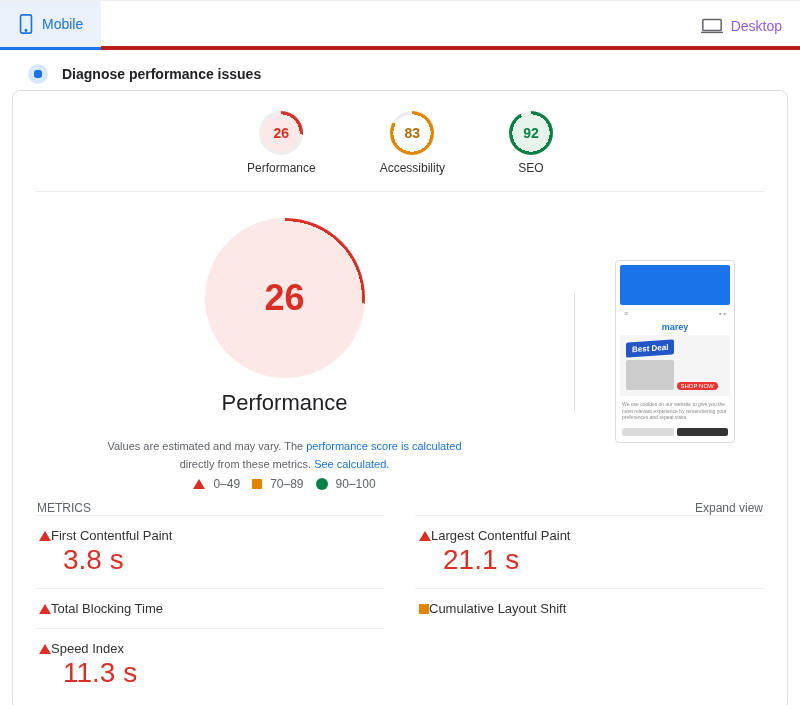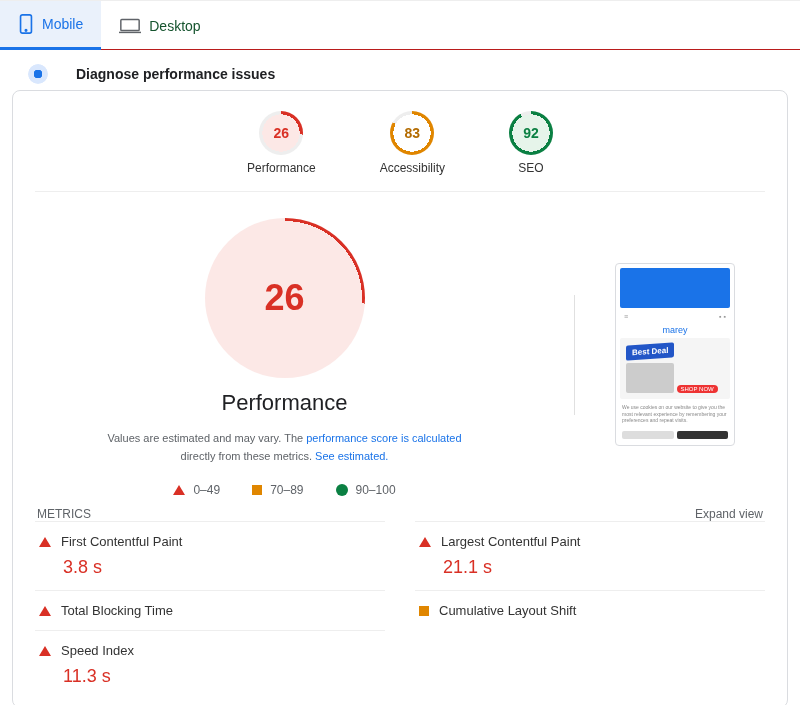--- a/index.html
+++ b/index.html
@@ -1,56 +1,56 @@
 <!DOCTYPE html>
 <html><head>
 <meta charset="utf-8">
 <style>
   *{box-sizing:border-box;margin:0;padding:0;font-family:Arial,Helvetica,sans-serif}
   body{background:#fff;width:800px;height:705px;overflow:hidden;color:#202124;font-size:13px}
-  .topbar{border-top:1px solid #eee;border-bottom:1px solid #b91c1c;height:50px;display:flex;justify-content:flex-start}
-  .tab{display:flex;align-items:center;gap:8px;padding:0 18px;height:49px;font-size:14px;cursor:pointer;color:#14532d}
+  .topbar{border-top:1px solid #eee;border-bottom:4px solid #b91c1c;height:50px;display:flex;justify-content:space-between}
+  .tab{display:flex;align-items:center;gap:8px;padding:0 18px;height:49px;font-size:14px;cursor:pointer;color:#8b5cf6}
   .tab.active{background:#eaf1fb;color:#1a73e8;border-bottom:3px solid #1a73e8;font-weight:500}
   .tab svg{width:16px;height:20px}
   .tab.desk svg{width:22px}
-  .section{padding:14px 28px 6px;display:flex;align-items:center;gap:28px}
+  .section{padding:14px 28px 6px;display:flex;align-items:center;gap:14px}
   .section .pulse{width:20px;height:20px;border-radius:50%;background:radial-gradient(circle,#1a73e8 30%,#d9e7fd 32%,#d9e7fd 70%,transparent 72%)}
   .section h2{font-size:14px;font-weight:700}
   .card{margin:0 12px;border:1px solid #dadce0;border-radius:8px;padding:20px 22px 0}
   .gauges{display:flex;justify-content:center;gap:64px;padding-bottom:16px;border-bottom:1px solid #eee}
   .gcol{display:flex;flex-direction:column;align-items:center;gap:6px}
   .glabel{font-size:12px;color:#333}
   .ring{width:44px;height:44px;border-radius:50%;display:flex;align-items:center;justify-content:center;font-size:14px;font-weight:700}
   .big .ring{width:160px;height:160px;font-size:36px}
   .body2{padding:20px 0 8px;position:relative}
   .twocol{display:flex;align-items:center;justify-content:center}
   .lcol{flex:1;text-align:center;padding:6px 0 0}
   .lcol h3{font-size:22px;font-weight:400;margin-top:12px}
-  .note{font-size:11px;color:#5f6368;margin-top:14px;line-height:1.6}
+  .note{font-size:11px;color:#5f6368;margin-top:22px;line-height:1.6}
   .note a{color:#1a73e8;text-decoration:none}
-  .legend{display:flex;justify-content:center;gap:32px;margin-top:18px;font-size:12px;color:#5f6368}
+  .legend{display:flex;justify-content:center;gap:12px;margin-top:4px;font-size:12px;color:#5f6368}
   .lg{display:flex;align-items:center;gap:8px}
   .vsep{width:1px;height:120px;background:#e0e0e0;margin:0 40px}
   .preview{width:120px;border:1px solid #dadce0;border-radius:4px;padding:4px;display:flex;flex-direction:column;gap:3px;margin-right:30px}
   .pv-blue{background:#1a73e8;height:40px;border-radius:2px}
   .pv-row{display:flex;justify-content:space-between;padding:2px 4px;font-size:7px;color:#999}
-  .pv-logo{color:#1a73e8;font-weight:400;font-size:9px;text-align:center}
+  .pv-logo{color:#1a73e8;font-weight:700;font-size:9px;text-align:center}
   .pv-hero{background:#f5f5f5;padding:6px;border-radius:2px;font-size:7px}
   .pv-bd{transform:skewY(-4deg);background:#2256c7;color:#fff;padding:3px 6px;display:inline-block;font-size:8px;font-weight:700;border-radius:2px}
   .pv-box{background:#ccc;height:30px;margin-top:4px;border-radius:2px}
   .pv-btn{background:#e33;color:#fff;border-radius:8px;font-size:6px;padding:1px 4px;display:inline-block;margin-top:2px}
   .pv-fine{font-size:5px;color:#888;line-height:1.3;padding:2px}
   .pv-btns{display:flex;gap:3px;padding:2px}
   .pv-b{background:#ddd;height:8px;flex:1;border-radius:2px}
   .mhead{display:flex;justify-content:space-between;align-items:flex-end;color:#5f6368;font-size:12px;margin-top:10px;padding:0 2px}
   .mhead .exp{cursor:pointer}
   .mgrid{display:grid;grid-template-columns:1fr 1fr;gap:0 30px}
   .metric{border-top:1px solid #eee;padding:12px 4px}
-  .metric .t{display:flex;align-items:center;gap:10px;font-size:13px;color:#333}
-  .metric .v{padding-left:24px;font-size:18px;margin-top:8px}
+  .metric .t{display:flex;align-items:center;gap:0;font-size:13px;color:#333}
+  .metric .v{padding-left:24px;font-size:28px;margin-top:1px}
   .red{color:#d93025}
   .orange{color:#e08600}
   .tri{width:0;height:0;border-left:6px solid transparent;border-right:6px solid transparent;display:inline-block}
   .tri.up.red{border-bottom:10px solid #d93025}
   .sq{width:10px;height:10px;display:inline-block}
   .circ{width:12px;height:12px;border-radius:50%;display:inline-block}
 </style>
 </head>
 <body>
 
@@ -106,21 +106,21 @@
       <div class="lcol">
         <div class="gcol big" id="biggauge">
             <div class="ring" style="background:
     radial-gradient(circle,#fce8e6 68%,transparent 68%),
     conic-gradient(#d93025 0deg 94deg, #fce8e6 94deg 360deg);
     color:#d93025">26</div>
           </div>
         <h3>Performance</h3>
         <div class="note">
           <span>Values are estimated and may vary. The </span><a href="#">performance score is calculated</a><br>
-          <span> directly from these metrics. </span><a href="#">See estimated.</a>
+          <span> directly from these metrics. </span><a href="#">See calculated.</a>
         </div>
         <div class="legend">
           <div class="lg">
               <span class="tri up red"></span>
               <span>0–49</span>
             </div>
           <div class="lg">
               <span class="sq" style="background:#e08600"></span>
               <span>70–89</span>
             </div>

